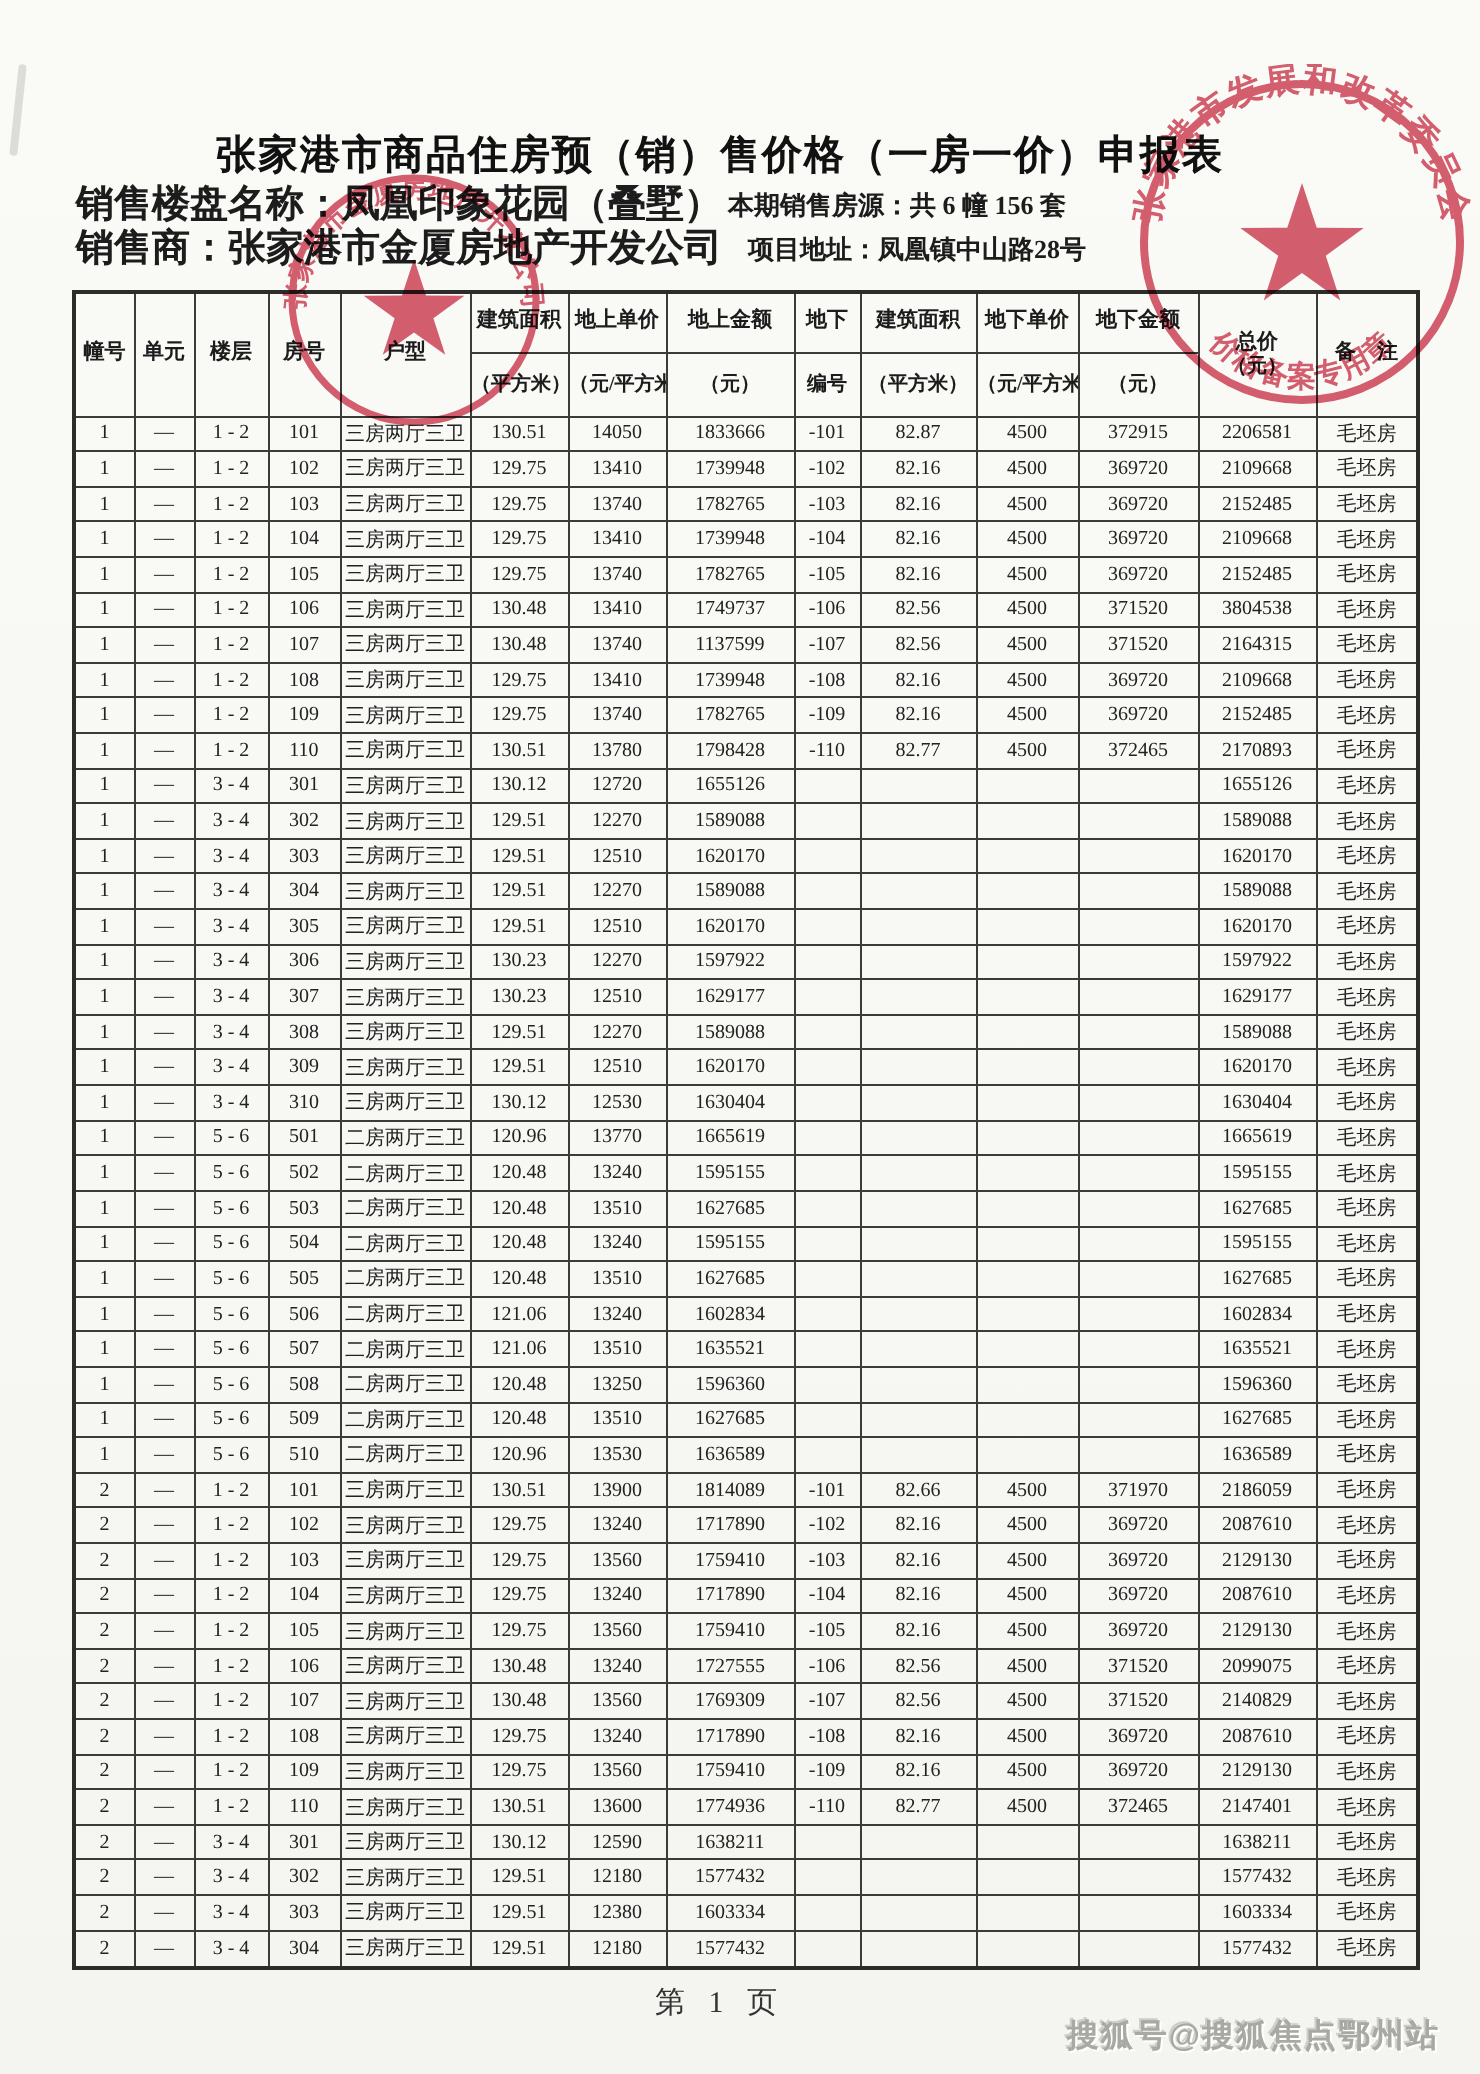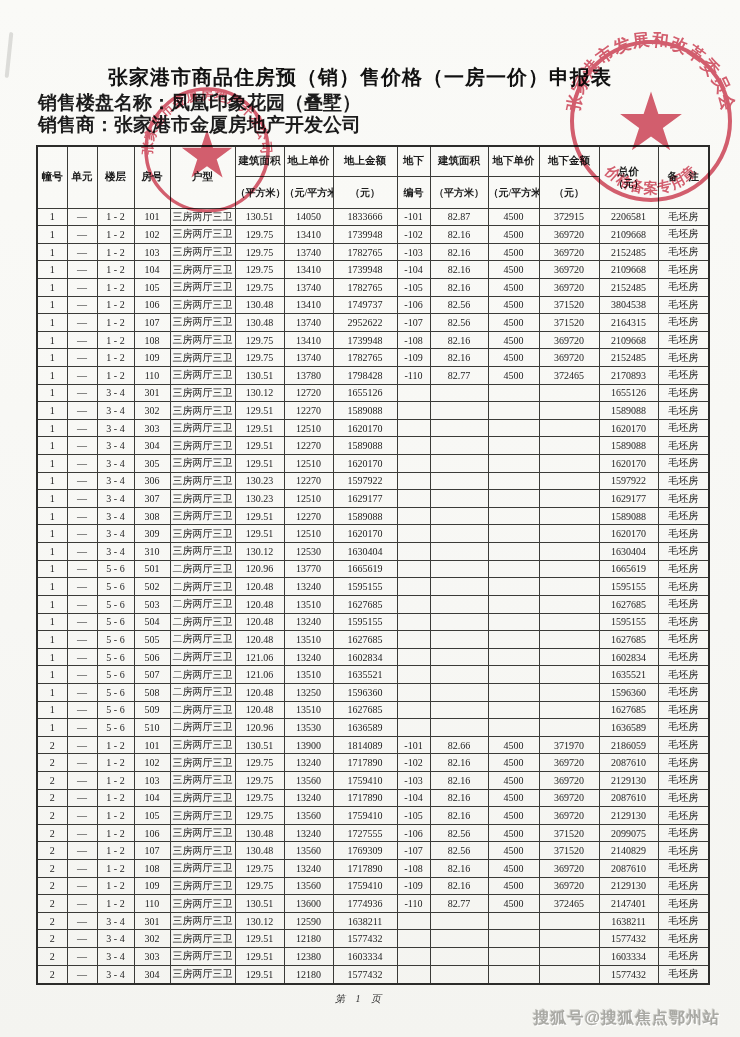--- a/index.html
+++ b/index.html
@@ -48,21 +48,21 @@
   tbody td{font-size:10px;color:#222;}
   .wrapcell{white-space:normal;}
 
   .stamp{position:absolute;mix-blend-mode:multiply;opacity:.82;pointer-events:none;}
   .stamp-left{left:137px;top:80px;}
   .stamp-right{left:562px;top:32px;}
   .stamp text{font-family:"Liberation Serif","DejaVu Serif",serif;font-weight:bold;}
 
   .page-footer{
     position:absolute;left:0;top:992px;width:720px;
-    text-align:center;font-size:10px;letter-spacing:4px;color:#333;font-style:italic;
+    text-align:center;font-size:15px;letter-spacing:4px;color:#333;
   }
   .watermark{
     position:absolute;right:20px;bottom:8px;
     font-family:"Liberation Sans","DejaVu Sans",sans-serif;
     font-size:16px;font-weight:bold;letter-spacing:1px;
     color:#a9a9a4;
     text-shadow:1px 1px 0 #ffffff,-1px -1px 0 #cfcfca;
   }
 </style>
 </head>
@@ -72,20 +72,24 @@
 
   <div class="scan-smudge"></div>
 
   <div class="page-title">张家港市商品住房预（销）售价格（一房一价）申报表</div>
 
   <div class="info-left">
     <div class="line"><span>销售楼盘名称：</span><span>凤凰印象花园（叠墅）</span></div>
     <div class="line"><span>销售商：</span><span>张家港市金厦房地产开发公司</span></div>
   </div>
 
+  <div class="info-right">
+    <div class="line"><span>本期销售房源：</span><span>共 6 幢 156 套</span></div>
+    <div class="line indent"><span>项目地址：</span><span>凤凰镇中山路28号</span></div>
+  </div>
 
   <div class="tbl-wrap">
     <table class="price">
       <colgroup>
         <col style="width:30px">
           <col style="width:30px">
           <col style="width:37px">
           <col style="width:36px">
         <col style="width:65px">
           <col style="width:49px">
@@ -226,21 +230,21 @@
             <td>毛坯房</td>
           </tr>
           <tr>
             <td>1</td>
             <td>—</td>
             <td>1 - 2</td>
             <td>107</td>
             <td class="wrapcell">三房两厅三卫</td>
             <td>130.48</td>
             <td>13740</td>
-            <td>2952622</td>
+            <td>1137599</td>
             <td>-107</td>
             <td>82.56</td>
             <td>4500</td>
             <td>371520</td>
             <td>2164315</td>
             <td>毛坯房</td>
           </tr>
           <tr>
             <td>1</td>
             <td>—</td>

